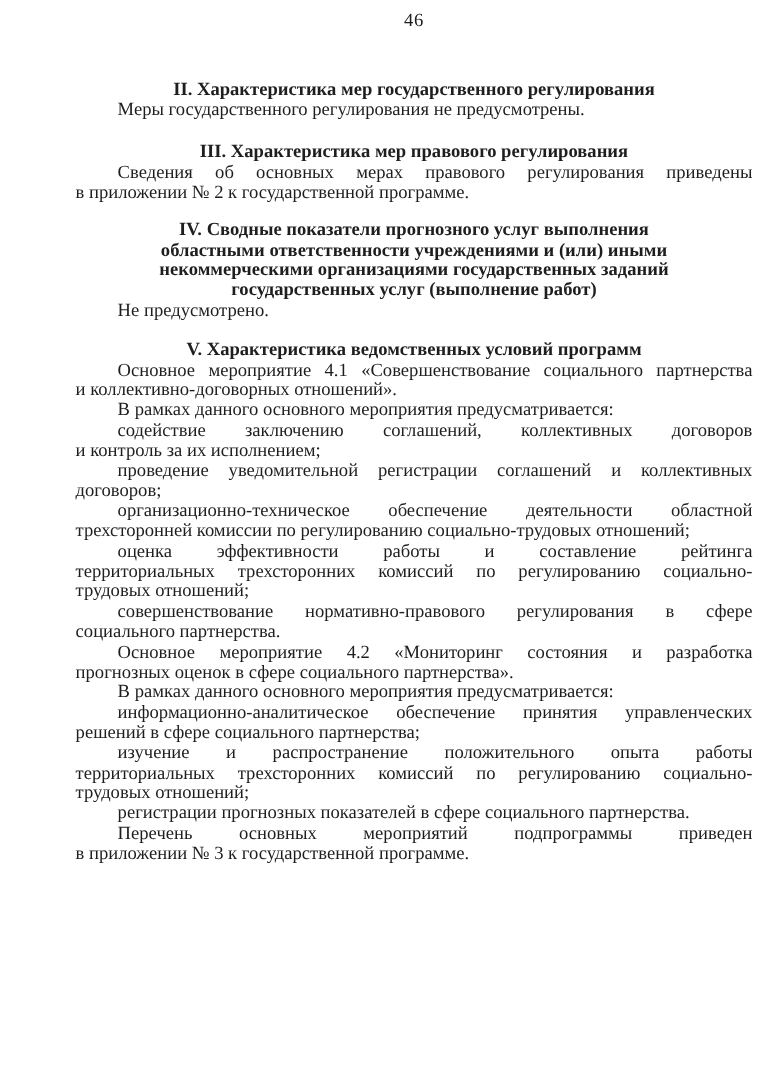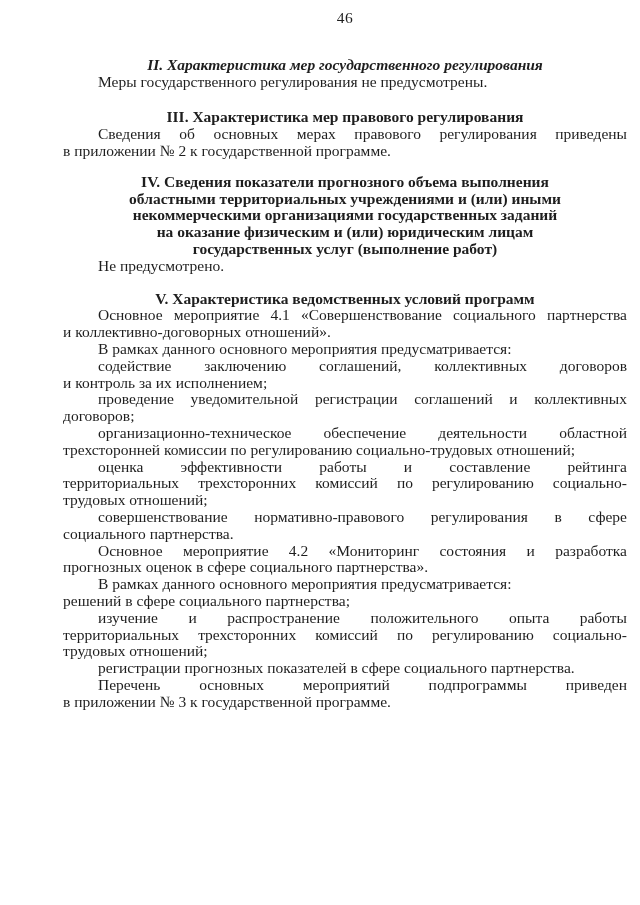--- a/index.html
+++ b/index.html
@@ -27,21 +27,21 @@
   .page-number {
     text-align: center;
     letter-spacing: 0.5px;
   }
   .block { margin: 0; }
   .block.heading {
     font-weight: bold;
     margin-top: 17px;
   }
   
-  .blocks > .block:nth-child(1) { margin-top: 30px; font-style: italic; }
+  .blocks > .block:nth-child(1) { margin-top: 40px; }
   .blocks > .block:nth-child(3) { margin-top: 19px; }
   .blocks > .block:nth-child(5) { margin-top: 14px; }
   .blocks > .block:nth-child(7) { margin-top: 16px; }
   .heading .line {
     text-align: center;
   }
   .paragraph .line {
     text-align: left;
   }
   .paragraph .line.just {
@@ -66,24 +66,23 @@
           <div class="line indent">Меры государственного регулирования не предусмотрены.</div>
         </div>
         <div class="block heading">
           <div class="line">III. Характеристика мер правового регулирования</div>
         </div>
         <div class="block paragraph">
           <div class="line indent just">Сведения об основных мерах правового регулирования приведены</div>
           <div class="line">в приложении № 2 к государственной программе.</div>
         </div>
         <div class="block heading">
-          <div class="line">IV. Сведения показатели прогнозного объема выполнения</div>
-          <div class="line">областными территориальных учреждениями и (или) иными</div>
+          <div class="line">IV. Сводные показатели прогнозного услуг выполнения</div>
+          <div class="line">областными ответственности учреждениями и (или) иными</div>
           <div class="line">некоммерческими организациями государственных заданий</div>
-          <div class="line">на оказание физическим и (или) юридическим лицам</div>
           <div class="line">государственных услуг (выполнение работ)</div>
         </div>
         <div class="block paragraph">
           <div class="line indent">Не предусмотрено.</div>
         </div>
         <div class="block heading">
           <div class="line">V. Характеристика ведомственных условий программ</div>
         </div>
         <div class="block paragraph">
           <div class="line indent just">Основное мероприятие 4.1 «Совершенствование социального партнерства</div>
@@ -114,20 +113,21 @@
           <div class="line">социального партнерства.</div>
         </div>
         <div class="block paragraph">
           <div class="line indent just">Основное мероприятие 4.2 «Мониторинг состояния и разработка</div>
           <div class="line">прогнозных оценок в сфере социального партнерства».</div>
         </div>
         <div class="block paragraph">
           <div class="line indent">В рамках данного основного мероприятия предусматривается:</div>
         </div>
         <div class="block paragraph">
+          <div class="line indent just">информационно-аналитическое обеспечение принятия управленческих</div>
           <div class="line">решений в сфере социального партнерства;</div>
         </div>
         <div class="block paragraph">
           <div class="line indent just">изучение и распространение положительного опыта работы</div>
           <div class="line just">территориальных трехсторонних комиссий по регулированию социально-</div>
           <div class="line">трудовых отношений;</div>
         </div>
         <div class="block paragraph">
           <div class="line indent">регистрации прогнозных показателей в сфере социального партнерства.</div>
         </div>

